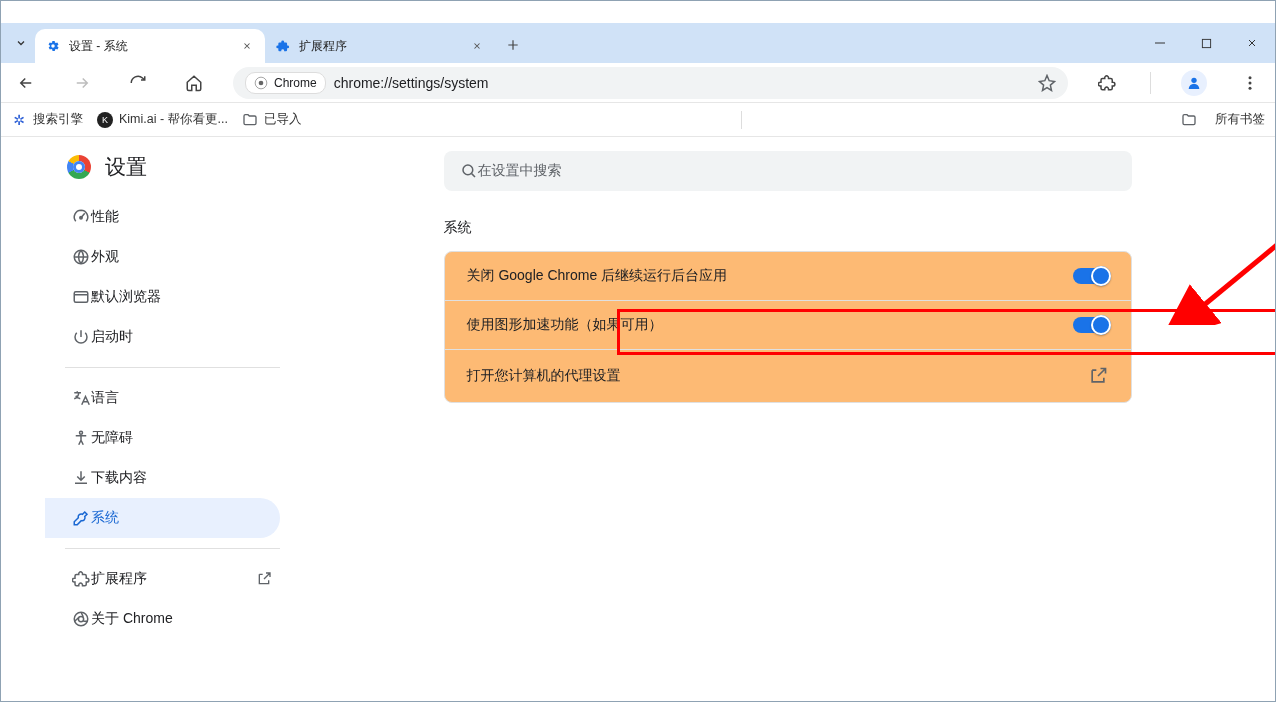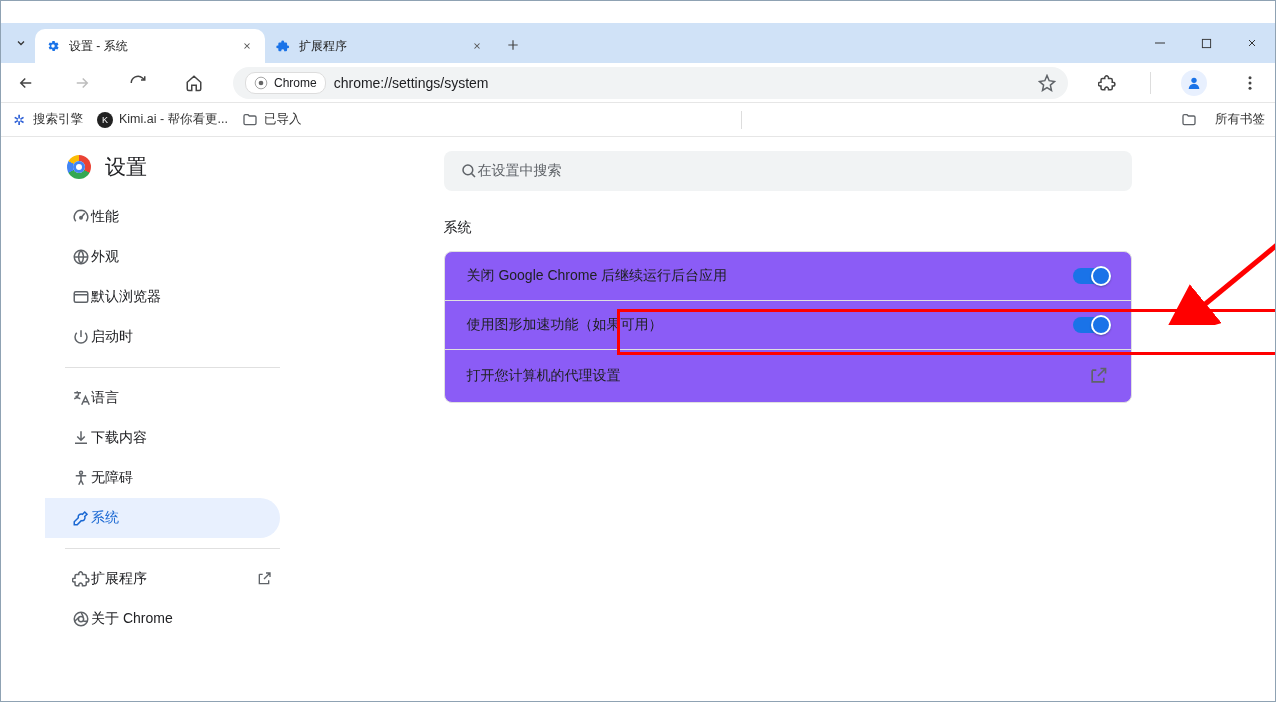--- a/index.html
+++ b/index.html
@@ -218,21 +218,21 @@
     width:688px;
     margin: 28px auto 14px;
     font-size:14px;
     color:#202124;
   }
   .card {
     width:688px;
     margin: 0 auto;
     border:1px solid #e0e0e0;
     border-radius:8px;
-    background:#8b5cf6;
+    background:#fdba74;
   }
   .row {
     display:flex;
     align-items:center;
     padding: 15px 22px;
     font-size:14px;
     color:#202124;
     border-bottom:1px solid #e0e0e0;
     position:relative;
   }
@@ -478,33 +478,33 @@
         <span class="nicon">
             <svg width="18" height="18" viewBox="0 0 24 24" fill="none" stroke="currentColor" stroke-width="2">
               <path d="M3 5h9M7 3v2M9 5a9 9 0 01-6 8M5 9a9 9 0 006 4M13 21l5-11 5 11M14.5 17h7"></path>
             </svg>
           </span>
         <span>语言</span>
       </div>
       <div class="nav-item">
         <span class="nicon">
             <svg width="18" height="18" viewBox="0 0 24 24" fill="none" stroke="currentColor" stroke-width="2">
-              <path d="M12 3v12M7 10l5 5 5-5M4 19h16"></path>
-            </svg>
-          </span>
-        <span>下载内容</span>
-      </div>
-      <div class="nav-item">
-        <span class="nicon">
-            <svg width="18" height="18" viewBox="0 0 24 24" fill="none" stroke="currentColor" stroke-width="2">
               <circle cx="12" cy="5" r="2"></circle>
               <path d="M5 9h14M12 9v6M9 21l3-6 3 6"></path>
             </svg>
           </span>
         <span>无障碍</span>
+      </div>
+      <div class="nav-item">
+        <span class="nicon">
+            <svg width="18" height="18" viewBox="0 0 24 24" fill="none" stroke="currentColor" stroke-width="2">
+              <path d="M12 3v12M7 10l5 5 5-5M4 19h16"></path>
+            </svg>
+          </span>
+        <span>下载内容</span>
       </div>
       <div class="nav-item active">
         <span class="nicon">
             <svg width="18" height="18" viewBox="0 0 24 24" fill="none" stroke="currentColor" stroke-width="2">
               <path d="M14 7a4 4 0 00-5.6 4.7L3 17v4h4l5.3-5.4A4 4 0 0017 10l3-3-3-3z"></path>
             </svg>
           </span>
         <span>系统</span>
       </div>
 

